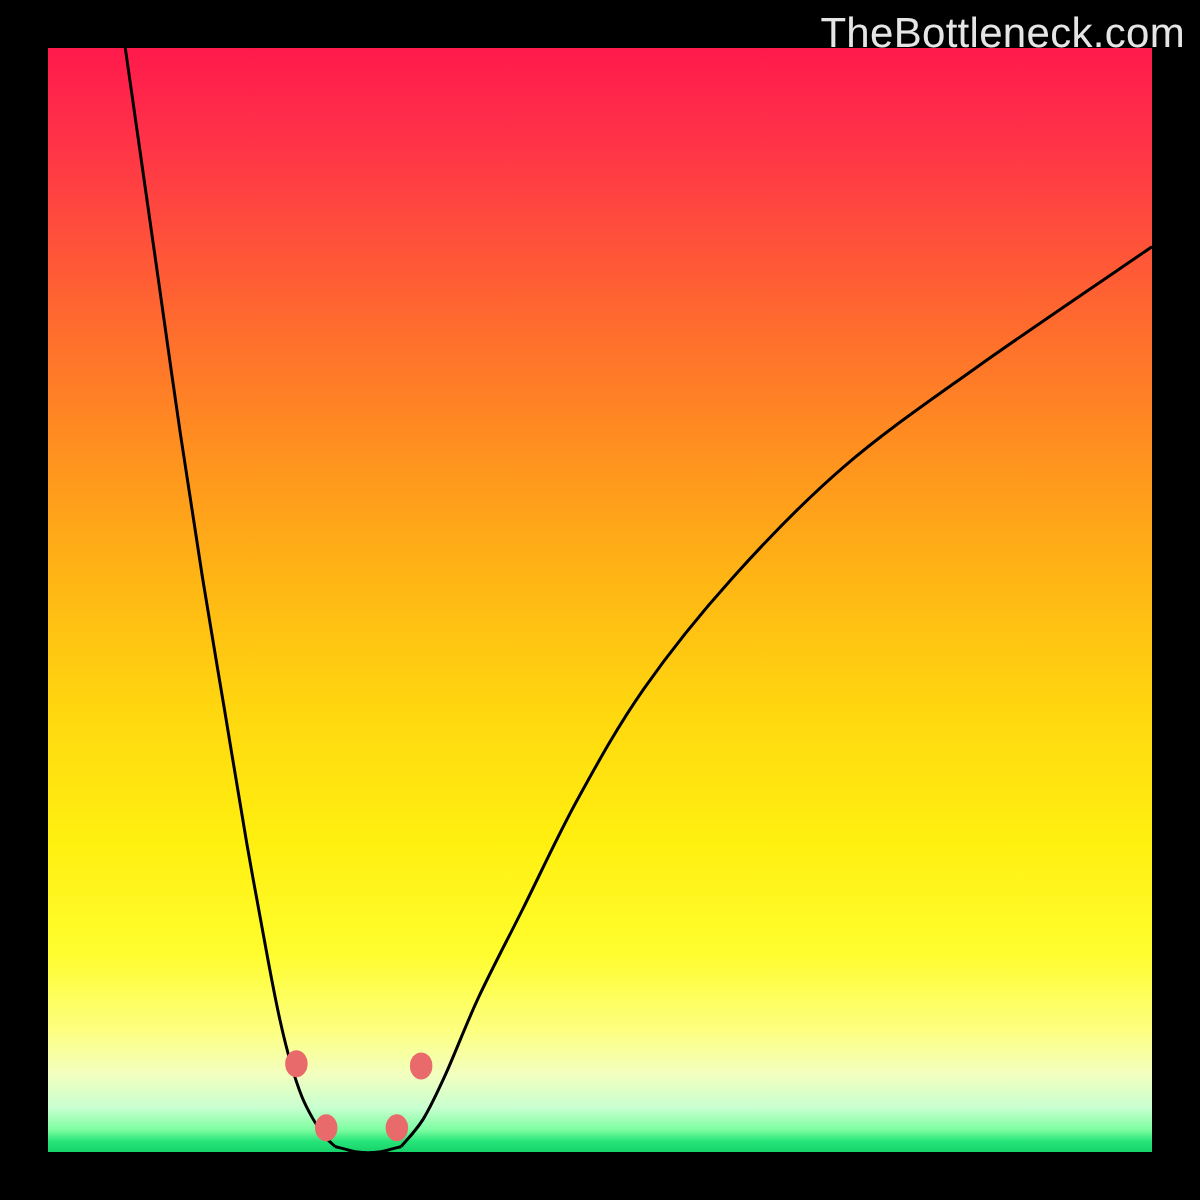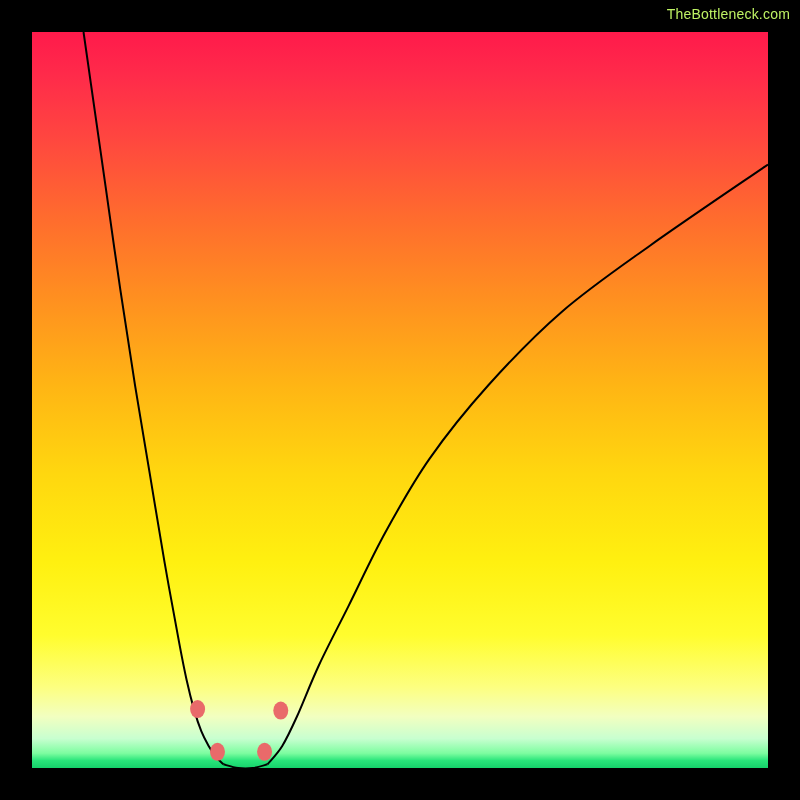--- a/index.html
+++ b/index.html
@@ -52,22 +52,22 @@
     position: absolute;
     inset: 0;
     width: 100%;
     height: 100%;
   }
   .watermark {
     position: absolute;
     top: 6px;
     right: 10px;
     font-family: Arial, Helvetica, sans-serif;
-    font-size: 14px;
-    color: #bef264;
+    font-size: 28px;
+    color: #e5e5e5;
     letter-spacing: 0.2px;
     user-select: none;
   }
 </style>
 </head>
 <body>
 
 <div class="frame">
 
   <div class="plot-area">

